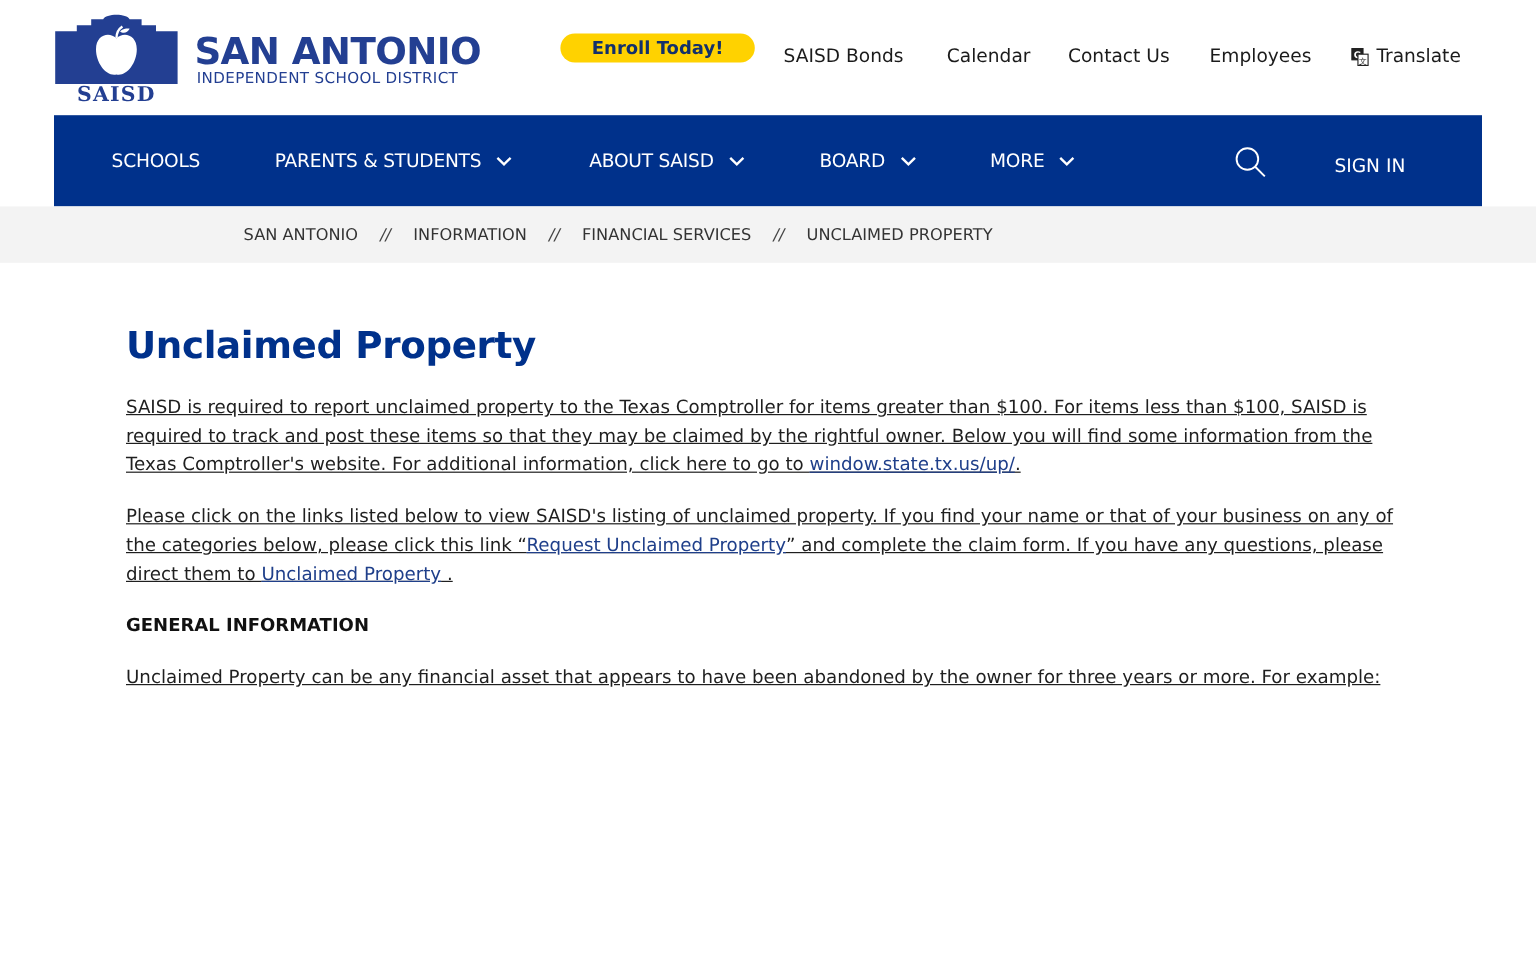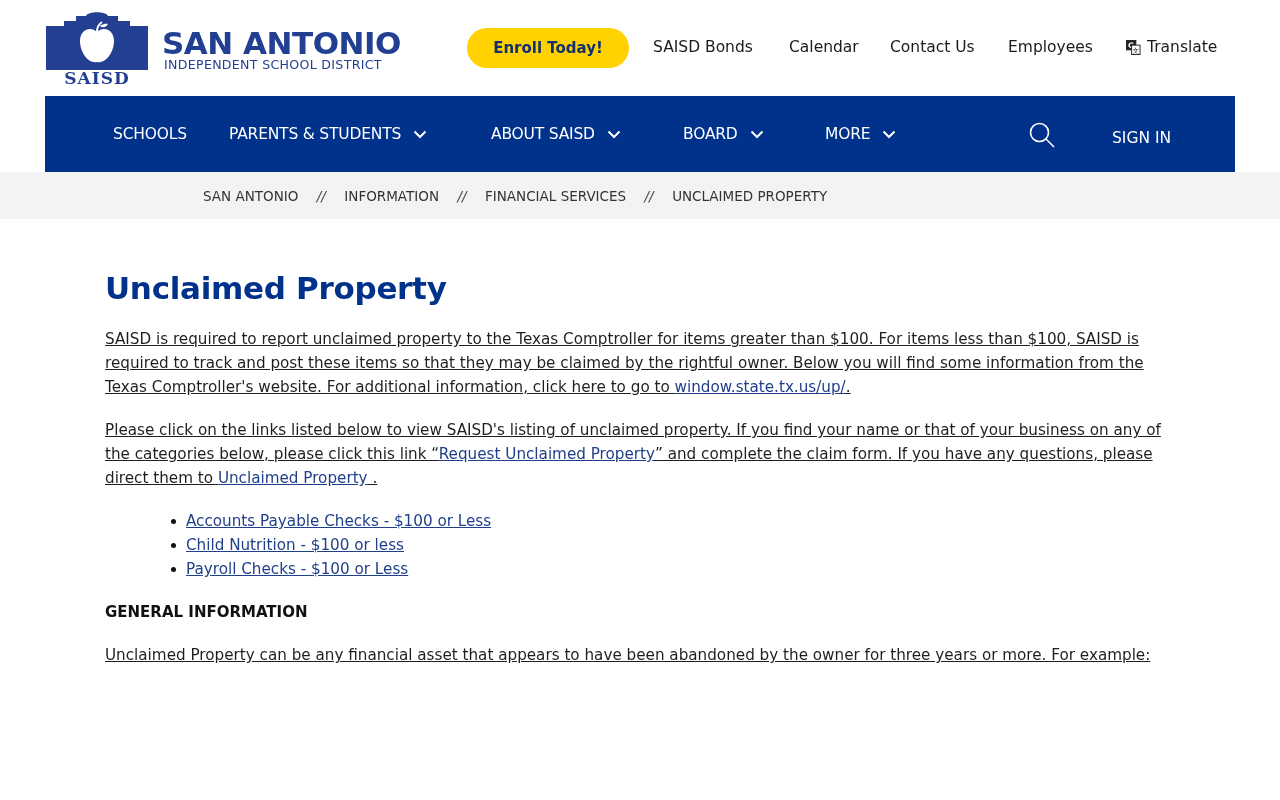--- a/index.html
+++ b/index.html
@@ -6,21 +6,21 @@
   html, body { width: 1280px; height: 800px; overflow: hidden; background: #ffffff; }
   body { font-family: "Liberation Sans", "DejaVu Sans", sans-serif; color: #222; position: relative; }
 
   
   .topbar { position: absolute; left: 0; top: 0; width: 1280px; height: 96px; }
   .logo { position: absolute; left: 44px; top: 10px; width: 380px; height: 76px; display: block; text-decoration: none; }
   .logo-mark { position: absolute; left: 0; top: 0; width: 106px; height: 76px; }
   .logo-title { position: absolute; left: 118px; top: 16px; font-family: "DejaVu Sans", sans-serif; font-weight: bold; font-size: 31px; letter-spacing: -0.5px; color: #233f92; line-height: 34px; white-space: nowrap; }
   .logo-sub { position: absolute; left: 120px; top: 48px; font-family: "DejaVu Sans", sans-serif; font-size: 12.6px; color: #233f92; letter-spacing: 0.3px; line-height: 14px; white-space: nowrap; }
 
-  .enroll-btn { position: absolute; left: 467px; top: 28px; width: 162px; height: 40px; border-radius: 20px; background: #ffd200; color: #12306b; font-family: "DejaVu Sans", sans-serif; font-weight: bold; font-size: 15px; display: flex; align-items: center; justify-content: center; text-decoration: none; }
+  .enroll-btn { position: absolute; left: 467px; top: 28px; width: 162px; height: 24px; border-radius: 20px; background: #ffd200; color: #12306b; font-family: "DejaVu Sans", sans-serif; font-weight: bold; font-size: 15px; display: flex; align-items: center; justify-content: center; text-decoration: none; }
   .util-link { position: absolute; top: 37px; font-family: "DejaVu Sans", sans-serif; font-size: 15.5px; color: #1b1b1b; text-decoration: none; white-space: nowrap; line-height: 20px; }
   .translate { display: flex; align-items: center; gap: 6px; }
   .translate-icon { width: 15px; height: 15px; position: relative; display: inline-block; }
 
   
   .mainnav { position: absolute; left: 45px; top: 96px; width: 1190px; height: 76px; background: #00318b; }
   .nav-item { position: absolute; top: 0; height: 76px; display: flex; align-items: center; gap: 12px; color: #ffffff; font-family: "DejaVu Sans", sans-serif; font-size: 15.5px; letter-spacing: -0.2px; text-decoration: none; white-space: nowrap; cursor: pointer; }
   .chev { width: 14px; height: 9px; display: inline-block; }
   .search-btn { position: absolute; left: 983px; top: 25px; width: 28px; height: 28px; cursor: pointer; }
   .signin { position: absolute; left: 1067px; top: 0; height: 84px; display: flex; align-items: center; color: #fff; font-family: "DejaVu Sans", sans-serif; font-size: 15.5px; text-decoration: none; }
@@ -70,21 +70,21 @@
       <rect x="0.5" y="0.5" width="10" height="10" fill="#222" stroke="#222"></rect>
       <text x="5.5" y="9" text-anchor="middle" font-size="8" font-weight="bold" fill="#fff" font-family="DejaVu Sans, sans-serif">G</text>
       <rect x="6" y="5.5" width="9" height="10" fill="#fff" stroke="#222"></rect>
       <text x="10.5" y="14" text-anchor="middle" font-size="7" fill="#222" font-family="DejaVu Sans, sans-serif">文</text>
     </svg>
     <span>Translate</span>
   </a>
 </header>
 
 <nav class="mainnav">
-  <a class="nav-item" style="left:68px">
+  <a class="nav-item" style="left:48px">
     <span>SCHOOLS</span>
   </a>
   <a class="nav-item" style="left:184px">
     <span>PARENTS &amp; STUDENTS</span>
     <svg class="chev" viewBox="0 0 14 9">
         <path d="M1.5 1.5 L7 7 L12.5 1.5" stroke="#fff" stroke-width="2" fill="none"></path>
       </svg>
   </a>
   <a class="nav-item" style="left:638px">
     <span>BOARD</span>
@@ -124,21 +124,16 @@
 </div>
 
 <main class="content">
   <h1 class="page-title">Unclaimed Property</h1>
 
   <p class="para"><span>SAISD is required to report unclaimed property to the Texas Comptroller for items greater than $100. For items less than $100, SAISD is required to track and post these items so that they may be claimed by the rightful owner. Below you will find some information from the Texas Comptroller's website. For additional information, click here to go to </span><a>window.state.tx.us/up/</a><span>.</span></p>
 
   <p class="para"><span>Please click on the links listed below to view SAISD's listing of unclaimed property. If you find your name or that of your business on any of the categories below, please click this link “</span><a>Request Unclaimed Property</a><span>” and complete the claim form.  If you have any questions, please direct them to </span><a>Unclaimed Property</a><span> .</span></p>
 
 
-  <ul class="list">
-    <li><a>Accounts Payable Checks - $100 or Less</a></li>
-    <li><a>Child Nutrition -  $100 or less</a></li>
-    <li><a>Payroll Checks - $100 or Less</a></li>
-  </ul>
 
   <h3 class="section-head">GENERAL INFORMATION</h3>
   <p class="para">Unclaimed Property can be any financial asset that appears to have been abandoned by the owner for three years or more. For example:</p>
 </main>
 
 </body></html>

